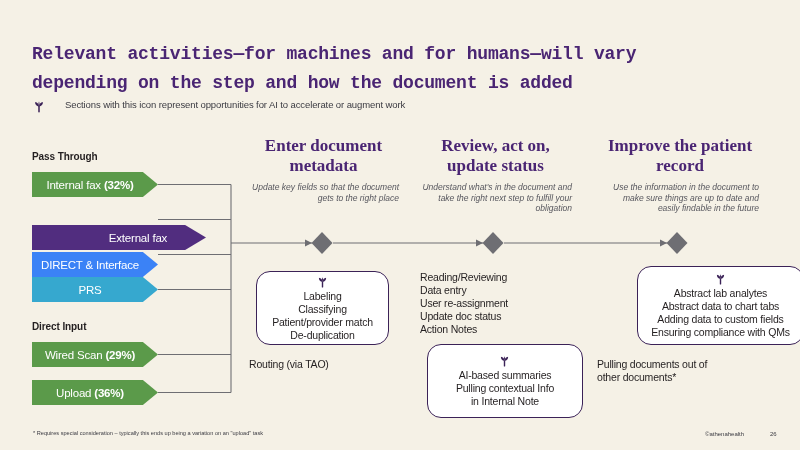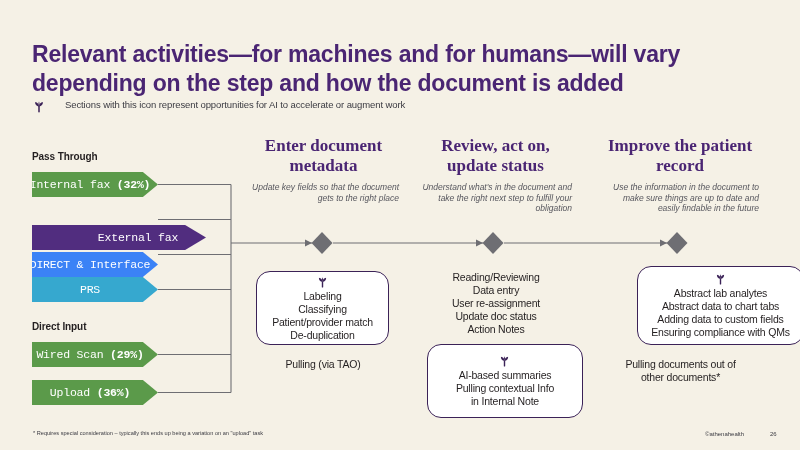--- a/index.html
+++ b/index.html
@@ -21,23 +21,23 @@
     height: 450px;
     background: #F5F1E6;
   }
 
   
   .title {
     position: absolute;
     left: 32px;
     top: 40px;
     width: 700px;
-    font-family: Liberation Sans, sans-serif;
+    font-family: Liberation Mono, monospace;
     font-weight: bold;
-    font-size: 23px;
+    font-size: 18px;
     line-height: 29px;
     color: #4A2573;
     letter-spacing: -0.2px;
   }
   .subtitle-row {
     position: absolute;
     left: 32px;
     top: 99px;
     display: flex;
     align-items: flex-start;
@@ -76,21 +76,21 @@
     display: flex;
     align-items: center;
     justify-content: center;
     color: #ffffff;
     font-size: 11.5px;
     letter-spacing: -0.2px;
     clip-path: polygon(0 0, 88% 0, 100% 50%, 88% 100%, 0 100%);
     white-space: nowrap;
   }
   .chev b { font-weight: bold; }
-  .chev .lbl { padding-right: 10px; font-family: Liberation Mono, monospace; }
+  .chev .lbl { padding-right: 10px; }
 
   
   .lines { position: absolute; left: 0; top: 0; width: 800px; height: 450px; pointer-events: none; }
 
   
   .col-head {
     position: absolute;
     text-align: center;
     font-family: "Liberation Serif", serif;
     font-weight: bold;
@@ -122,21 +122,20 @@
   .rbox .sprout { margin-bottom: 1px; }
   .box-lines {
     text-align: center;
     font-size: 10.5px;
     line-height: 13px;
     color: #231F20;
     letter-spacing: -0.2px;
   }
   .plain-lines {
     position: absolute;
-    text-align: center;
     font-size: 10.5px;
     line-height: 13px;
     color: #231F20;
     letter-spacing: -0.2px;
   }
 
   
   .footnote {
     position: absolute;
     left: 33px;
@@ -235,21 +234,21 @@
         <path d="M12 13C12 8.8 9.2 5.6 5.4 5.2c-.5 3.9 2.2 7.4 6.6 7.8z" fill="#3B2257"></path>
         <path d="M12 13c0-4.2 2.8-7.4 6.6-7.8.5 3.9-2.2 7.4-6.6 7.8z" fill="#3B2257"></path>
         <path d="M12 12.2c1.2-2.6 1.2-5.3 0-7.9-1.2 2.6-1.2 5.3 0 7.9z" fill="#3B2257"></path>
       </svg>
     </span>
     <div class="box-lines">Labeling</div>
     <div class="box-lines">Classifying</div>
     <div class="box-lines">Patient/provider match</div>
     <div class="box-lines">De-duplication</div>
   </div>
-  <div class="plain-lines" style="left:249px;top:358px;width:148px;">Pulling (via TAO)</div>
+  <div class="plain-lines" style="left:249px;top:358px;width:148px;">Routing (via TAO)</div>
 
   <div class="col-head" style="left:423px;top:136px;width:145px;">Review, act on, update status</div>
   <div class="col-desc" style="left:420px;top:182px;width:152px;">Understand what's in the document and take the right next step to fulfill your obligation</div>
 
   <div class="plain-lines" style="left:420px;top:271px;width:152px;">
     <div>Reading/Reviewing</div>
     <div>Data entry</div>
     <div>User re-assignment</div>
     <div>Update doc status</div>
     <div>Action Notes</div>

